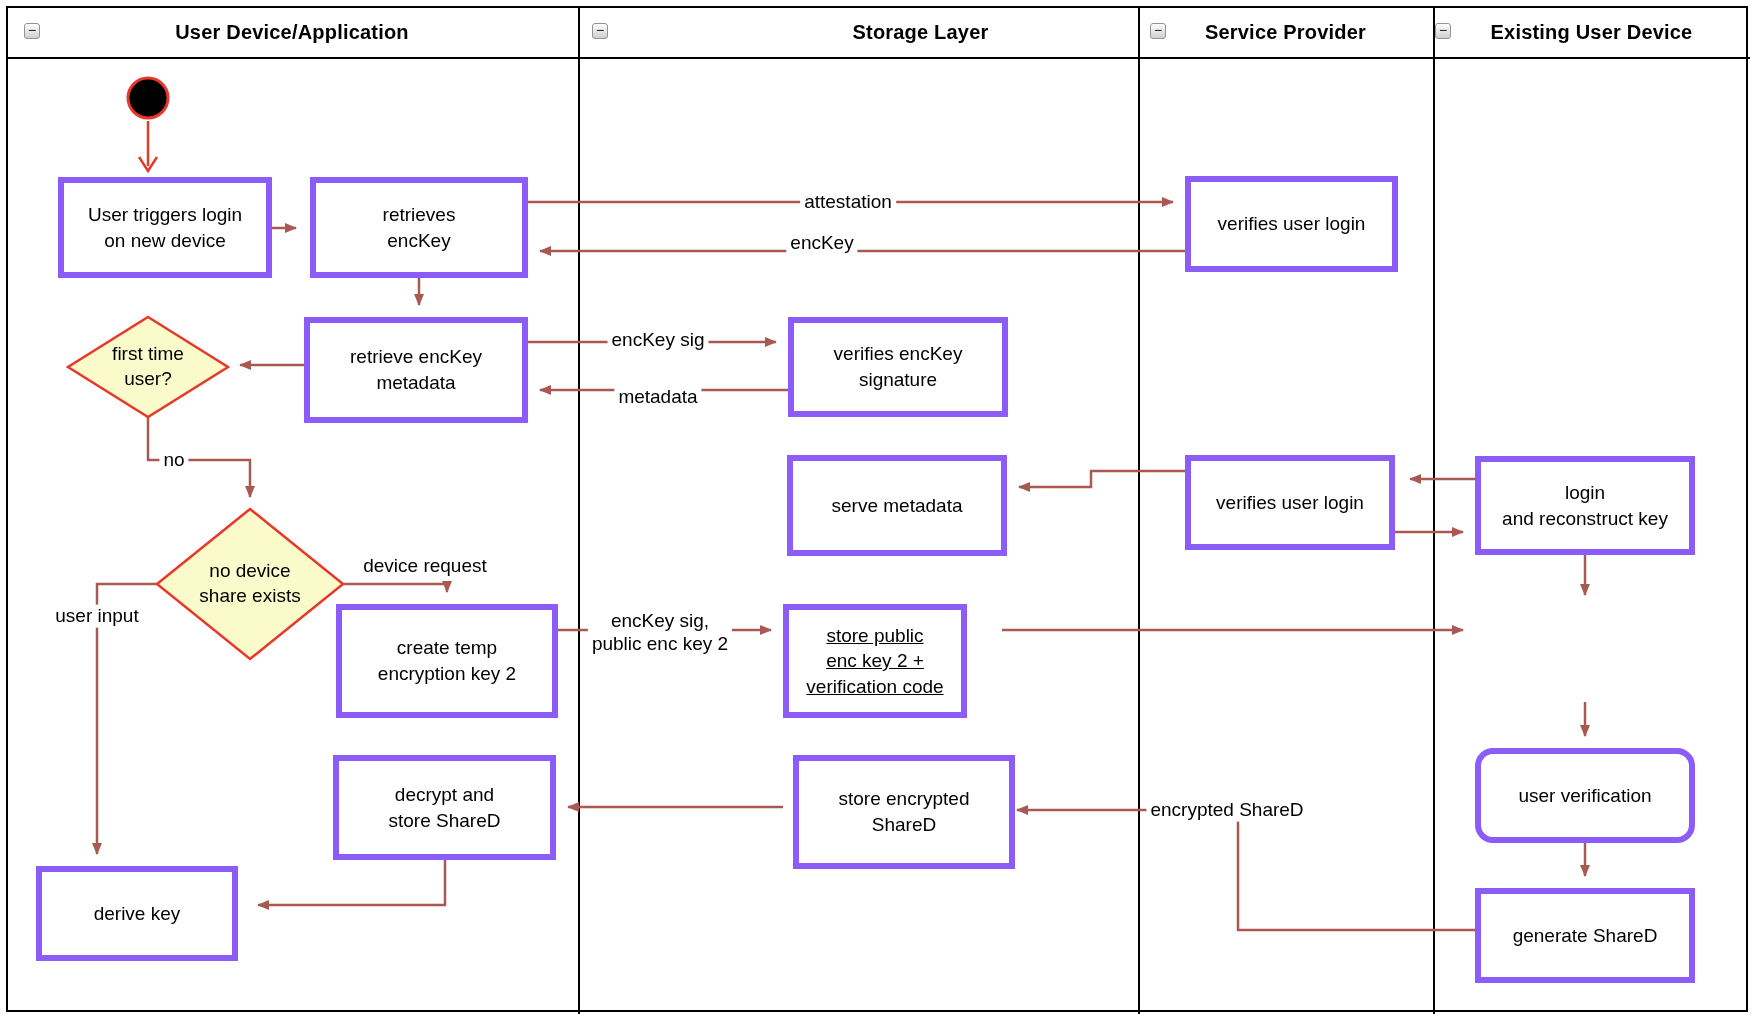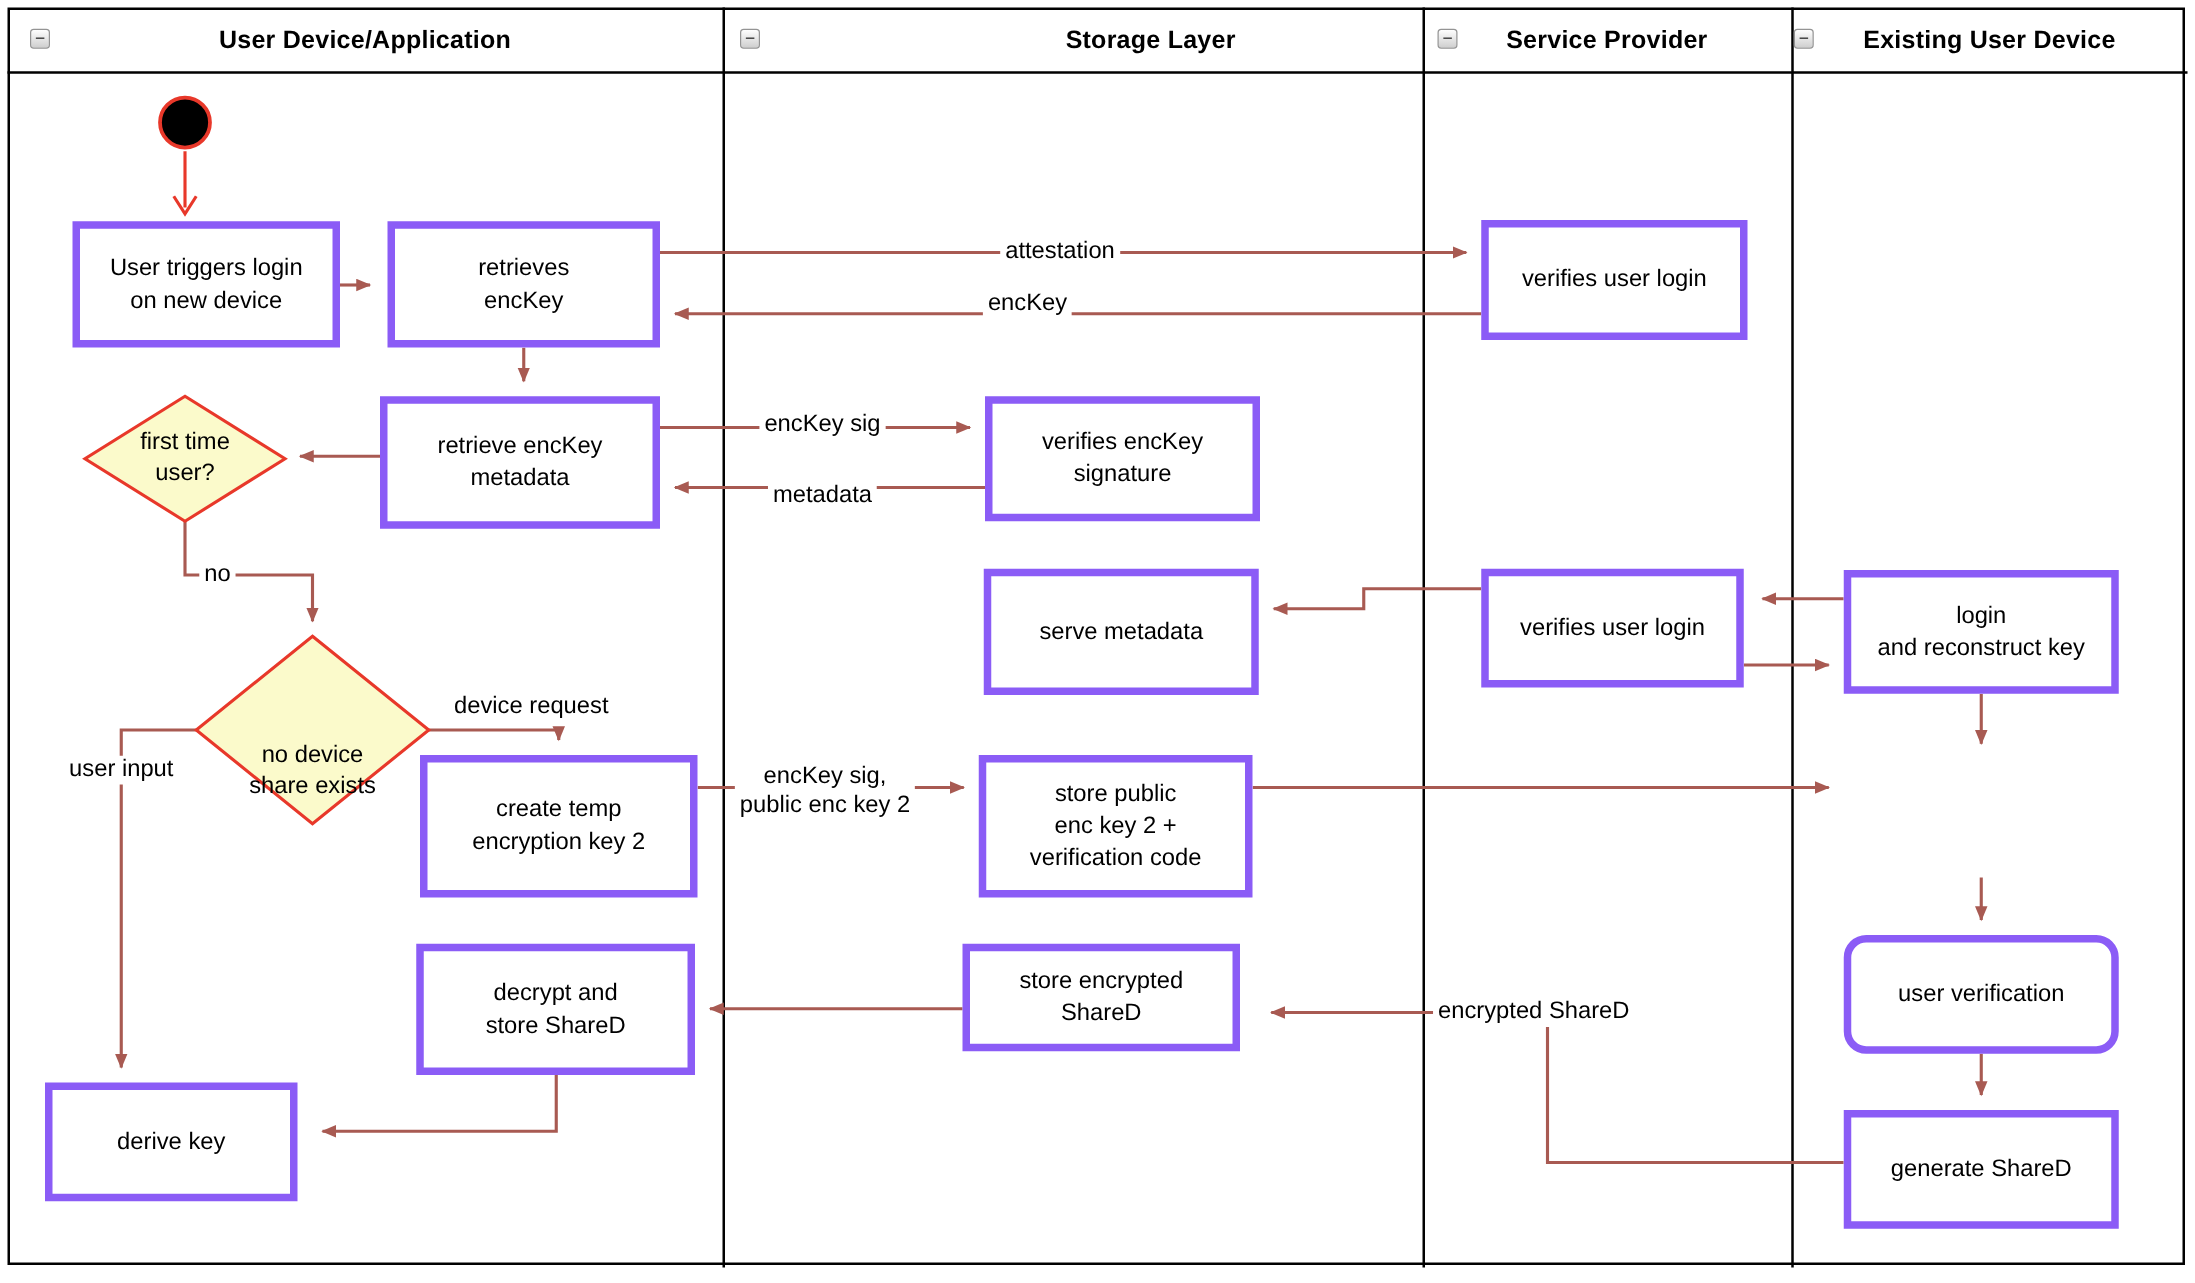--- a/index.html
+++ b/index.html
@@ -102,34 +102,34 @@
 metadata</div>
   <div class="node" style="left:788px;top:317px;width:220px;height:100px;">verifies encKey
 signature</div>
   <div class="node" style="left:1185px;top:176px;width:213px;height:96px;">verifies user login</div>
   <div class="node" style="left:787px;top:455px;width:220px;height:101px;">serve metadata</div>
   <div class="node" style="left:1185px;top:455px;width:210px;height:95px;">verifies user login</div>
   <div class="node" style="left:1475px;top:456px;width:220px;height:99px;">login
 and reconstruct key</div>
   <div class="node" style="left:336px;top:604px;width:222px;height:114px;">create temp
 encryption key 2</div>
-  <div class="node" style="left:783px;top:604px;width:219px;height:114px;">store public
+  <div class="node" style="left:783px;top:604px;width:184px;height:114px;text-decoration:underline;">store public
 enc key 2 +
 verification code</div>
   <div class="node" style="left:1475px;top:748px;width:220px;height:95px;border-radius:18px;">user verification</div>
   <div class="node" style="left:333px;top:755px;width:223px;height:105px;">decrypt and
 store ShareD</div>
-  <div class="node" style="left:770px;top:755px;width:222px;height:86px;">store encrypted
+  <div class="node" style="left:793px;top:755px;width:222px;height:114px;">store encrypted
 ShareD</div>
   <div class="node" style="left:1475px;top:888px;width:220px;height:95px;">generate ShareD</div>
   <div class="node" style="left:36px;top:866px;width:202px;height:95px;">derive key</div>
 
   <div class="diamond-label" style="left:148px;top:367px;">first time
 user?</div>
-  <div class="diamond-label" style="left:250px;top:584px;margin-top:33px;">no device
+  <div class="diamond-label" style="left:250px;top:584px;">no device
 share exists</div>
 
   <div class="edge-label" style="left:848px;top:202px;">attestation</div>
   <div class="edge-label" style="left:822px;top:243px;">encKey</div>
   <div class="edge-label" style="left:658px;top:340px;">encKey sig</div>
   <div class="edge-label" style="left:658px;top:397px;">metadata</div>
   <div class="edge-label" style="left:174px;top:460px;">no</div>
   <div class="edge-label" style="left:425px;top:566px;">device request</div>
   <div class="edge-label" style="left:660px;top:633px;">encKey sig,
 public enc key 2</div>

